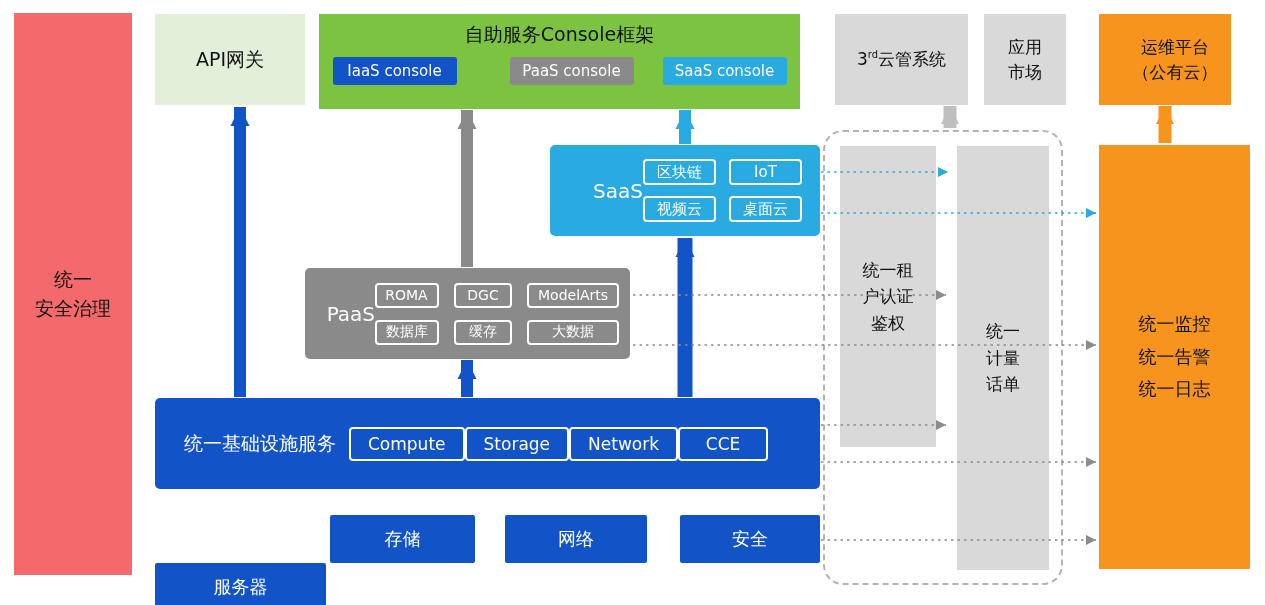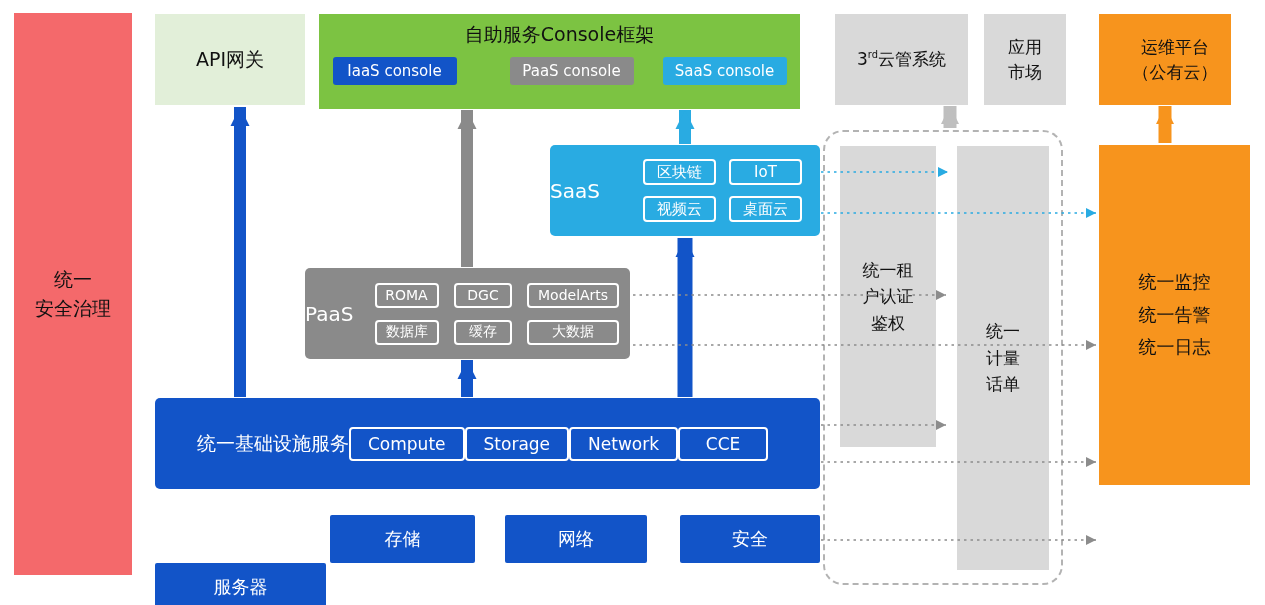--- a/index.html
+++ b/index.html
@@ -23,21 +23,21 @@
   .console-title{font-size:19px;text-align:center;margin-top:8px;color:#111;}
   .console-chips{display:flex;justify-content:center;gap:29px;margin-top:9px;}
   .chip{height:28px;display:flex;align-items:center;justify-content:center;
         border-radius:3px;color:#fff;font-size:15px;padding:0 12px;min-width:100px;}
   .chip-blue{background:var(--blue,#1254c8);}
   .chip-gray{background:var(--gray,#8a8a8a);margin-left:24px;}
   .chip-cyan{background:var(--cyan,#29abe2);}
 
   
   .layer-box{display:flex;align-items:center;}
-  .layer-label{color:#fff;font-size:20px;text-align:left;flex:0 0 auto;}
+  .layer-label{color:#fff;font-size:20px;text-align:right;flex:0 0 auto;}
   .pill{border:2px solid #fff;border-radius:4px;color:#fff;
         display:flex;align-items:center;justify-content:center;box-sizing:border-box;}
   .grid2{display:grid;grid-template-columns:auto auto;gap:11px 13px;}
   .grid2 .pill{font-size:15px;height:26px;padding:0 12px;min-width:60px;}
   .grid3{display:grid;grid-template-columns:auto auto auto;gap:12px 15px;}
   .grid3 .pill{font-size:14px;height:25px;padding:0 9px;min-width:58px;}
   .infra-items{display:flex;gap:0;}
   .infra-items .pill{font-size:17px;height:34px;padding:0 17px;min-width:90px;}
 
   .top-box{font-size:17px;line-height:1.45;}
@@ -96,42 +96,42 @@
       <div class="pill" style="background:var(--gray,#8a8a8a);padding-left:8px;">ROMA</div>
       <div class="pill" style="background:var(--gray,#8a8a8a);">DGC</div>
       <div class="pill" style="background:var(--gray,#8a8a8a);">ModelArts</div>
       <div class="pill" style="background:var(--gray,#8a8a8a);">数据库</div>
       <div class="pill" style="background:var(--gray,#8a8a8a);">缓存</div>
       <div class="pill" style="background:var(--gray,#8a8a8a);">大数据</div>
     </div>
   </div>
 
   <div class="abs box-blue r4 layer-box" style="left:155px;top:398px;width:665px;height:91px;padding-left:16px;">
-    <div class="layer-label" style="flex-basis:178px;font-size:19px;text-align:right;font-family:Liberation Mono, monospace;">统一基础设施服务</div>
+    <div class="layer-label" style="flex-basis:178px;font-size:19px;text-align:center;font-family:Liberation Mono, monospace;">统一基础设施服务</div>
     <div class="infra-items">
       <div class="pill">Compute</div>
       <div class="pill">Storage</div>
       <div class="pill">Network</div>
       <div class="pill">CCE</div>
     </div>
   </div>
 
   <div class="abs center box-blue bottom-box" style="left:155px;top:515px;width:171px;height:48px;border-radius:2px;margin-top:48px;">服务器</div>
   <div class="abs center box-blue bottom-box" style="left:505px;top:515px;width:142px;height:48px;border-radius:2px;">网络</div>
   <div class="abs center box-blue bottom-box" style="left:330px;top:515px;width:145px;height:48px;border-radius:2px;">存储</div>
   <div class="abs center box-blue bottom-box" style="left:680px;top:515px;width:140px;height:48px;border-radius:2px;">安全</div>
 
   <div class="abs center ml box-lightgray bar-text" style="left:840px;top:146px;width:96px;height:301px;">统一租
 户认证
 鉴权</div>
   <div class="abs center ml box-lightgray bar-text" style="left:957px;top:146px;width:92px;height:424px;">统一
 计量
 话单</div>
 
-  <div class="abs center ml box-orange monitor-text" style="left:1099px;top:145px;width:151px;height:340px;">统一监控
+  <div class="abs center ml box-orange monitor-text" style="left:1099px;top:145px;width:151px;height:424px;">统一监控
 统一告警
 统一日志</div>
 
   <svg id="arrow-layer" width="1265" height="605" viewBox="0 0 1265 605">
     <defs>
       <marker id="ah-blue" viewBox="0 0 10 10" refX="10" refY="5" markerWidth="19" markerHeight="27" orient="auto" markerUnits="userSpaceOnUse">
           <path d="M0 0 L10 5 L0 10 Z" fill="#1254c8"></path>
         </marker>
       <marker id="ah-gray" viewBox="0 0 10 10" refX="10" refY="5" markerWidth="19" markerHeight="27" orient="auto" markerUnits="userSpaceOnUse">
           <path d="M0 0 L10 5 L0 10 Z" fill="#8a8a8a"></path>

